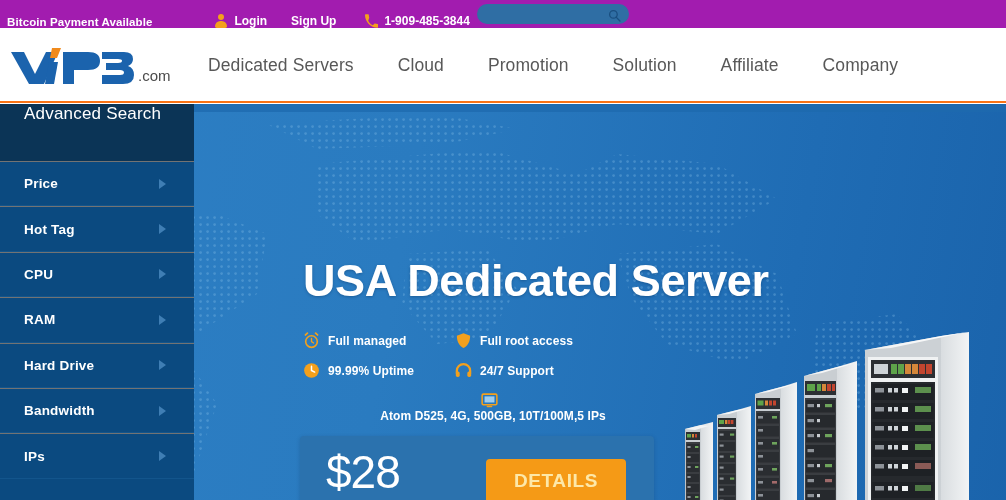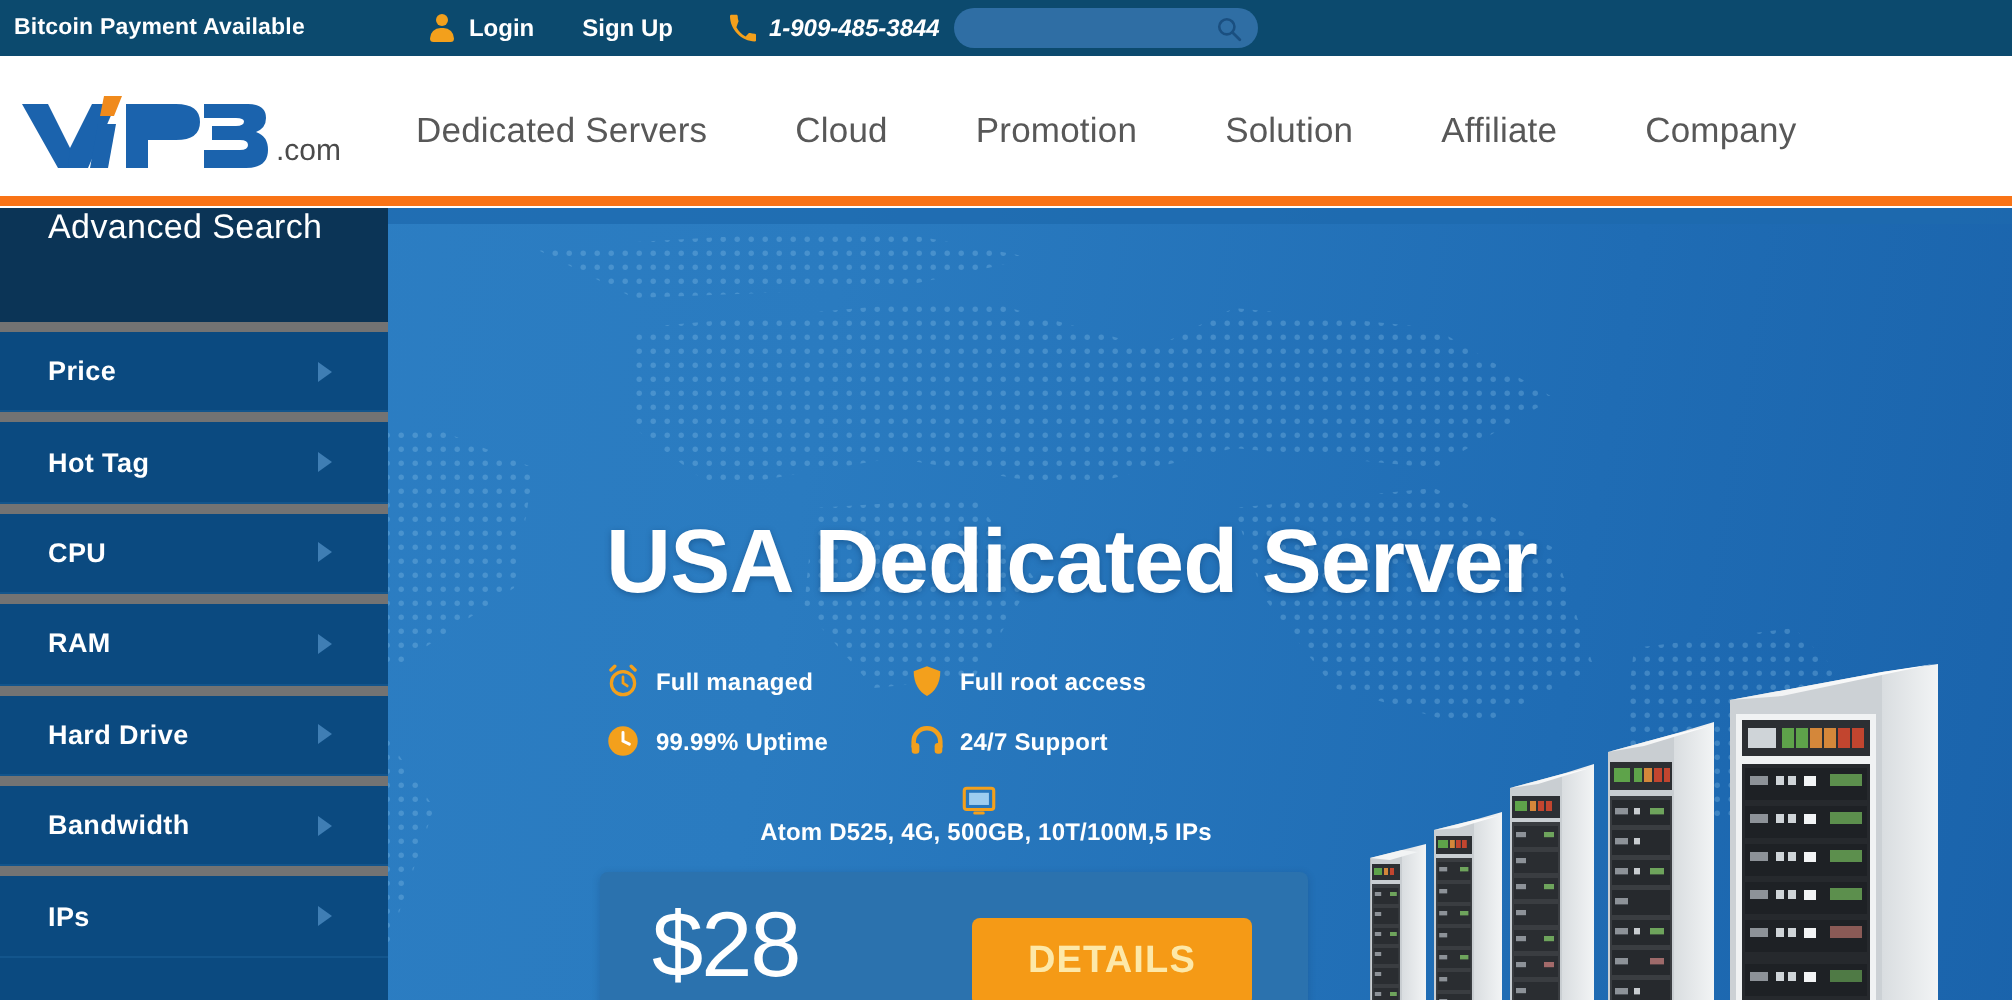--- a/index.html
+++ b/index.html
@@ -7,62 +7,62 @@
   body {
     font-family:"Liberation Sans", sans-serif;
     background:#ffffff;
     -webkit-font-smoothing:antialiased;
   }
   .page { position:relative; width:1006px; height:500px; overflow:hidden; }
 
   
   .topbar {
     position:absolute; left:0; top:0; width:1006px; height:28px;
-    background:#0c4a6e;
-    display:flex; align-items:center;
+    background:#a21caf;
+    display:flex; align-items:flex-end;
   }
   .topbar-left {
     color:#ffffff; font-size:11.5px; font-weight:bold;
     margin-left:7px; letter-spacing:0.1px; white-space:nowrap;
   }
   .topbar-nav { display:flex; align-items:center; margin-left:62px; }
   .user-icon { width:13px; height:14px; position:relative; margin-right:7px; }
   .user-icon .head {
     position:absolute; left:3.5px; top:0; width:6px; height:6px;
     border-radius:50%; background:#f3a01c;
   }
   .user-icon .body {
     position:absolute; left:0.5px; top:7px; width:12px; height:7px;
     border-radius:6px 6px 2px 2px; background:#f3a01c;
   }
   .tb-link {
     color:#ffffff; font-size:12px; font-weight:bold; white-space:nowrap;
     text-decoration:none; cursor:pointer;
   }
   .tb-link.signup { margin-left:24px; }
-  .phone-wrap { display:flex; align-items:center; margin-left:28px;font-style:italic; }
+  .phone-wrap { display:flex; align-items:center; margin-left:28px; }
   .phone-icon { width:14px; height:14px; margin-right:6px; }
   .phone-num { color:#ffffff; font-size:12px; font-weight:bold; white-space:nowrap; }
   .searchbox {
     position:absolute; left:477px; top:4px; width:152px; height:20px;
     background:#2f6ea4; border-radius:10px;
     display:flex; align-items:center; justify-content:flex-end;
   }
   .searchbox input {
     position:absolute; left:0; top:0; width:130px; height:20px;
     background:transparent; border:none; outline:none;
     color:#ffffff; font-size:11px; padding:0 10px;
     font-family:"Liberation Sans", sans-serif;
   }
   .search-icon { margin-right:8px; width:13px; height:13px; position:relative; z-index:2; }
 
   
   .header {
     position:absolute; left:0; top:28px; width:1006px; height:75px;
-    background:#ffffff; border-bottom:5px solid #f97316;
+    background:#ffffff; border-bottom:2px solid #f97316;
   }
   .logo {
     position:absolute; left:8px; top:16px; width:175px; height:44px;
     display:flex; align-items:flex-end; cursor:pointer;
   }
   .logo-mark { position:relative; width:128px; height:44px; }
   .logo-dotcom {
     font-size:15px; color:#4b4b4b; margin-left:2px;
     padding-bottom:4px; font-family:"Liberation Sans", sans-serif;
   }
@@ -101,21 +101,21 @@
     display:flex; align-items:flex-start;
     padding-left:24px;
   }
   .sidebar-header-title {
     color:#ffffff; font-size:17px; letter-spacing:.2px;
   }
   .sb-item {
     height:45.4px; display:flex; align-items:center;
     padding-left:24px; padding-right:18px;
     border-bottom:1px solid #13558c;
-    border-top:5px solid #737373;
+    border-top:1px solid #737373;
     cursor:pointer; position:relative;
   }
   .sb-label { color:#ffffff; font-size:13.5px; font-weight:bold; letter-spacing:.2px; }
   .sb-arrow {
     position:absolute; right:28px; top:50%; transform:translateY(-50%);
     width:0; height:0;
     border-left:7px solid #3f7eb4;
     border-top:5.5px solid transparent;
     border-bottom:5.5px solid transparent;
   }

